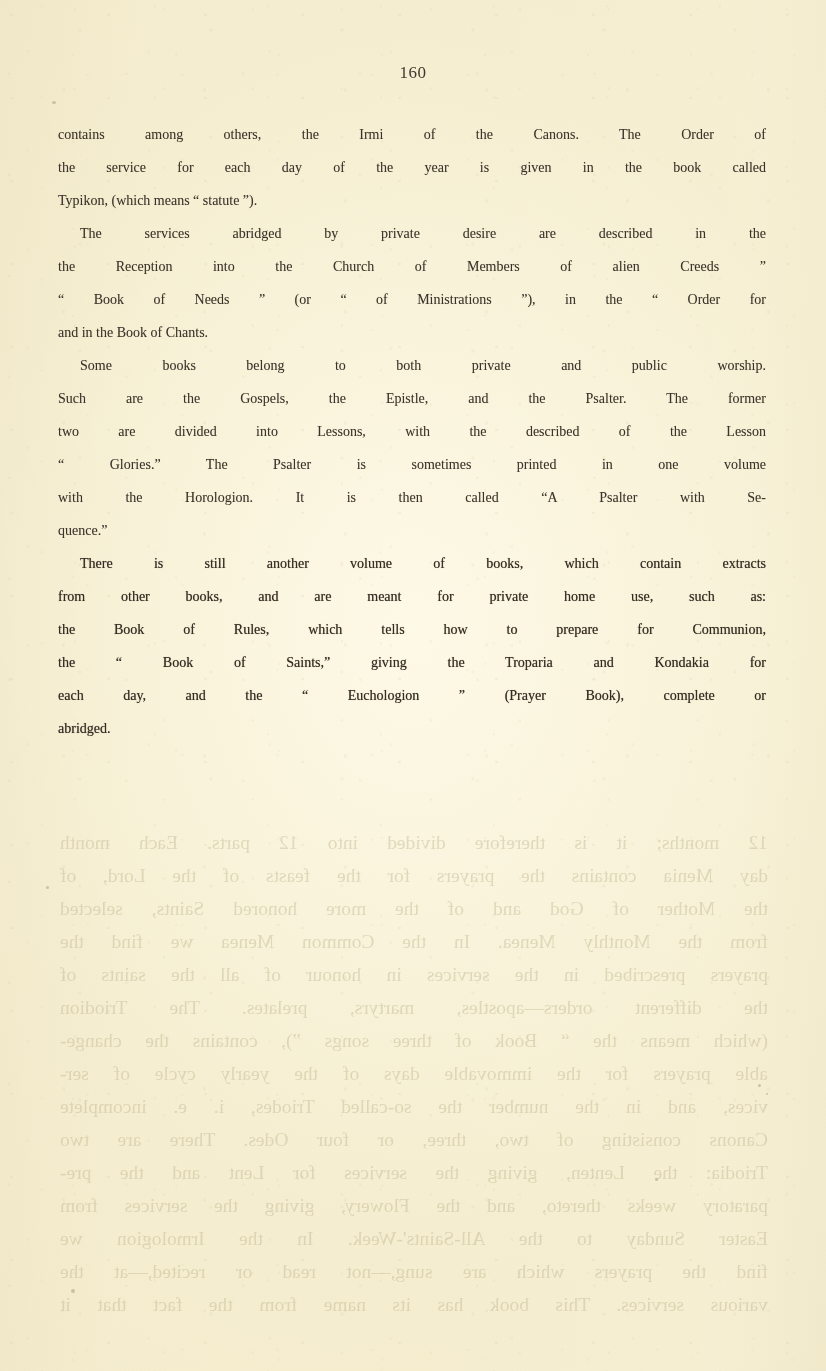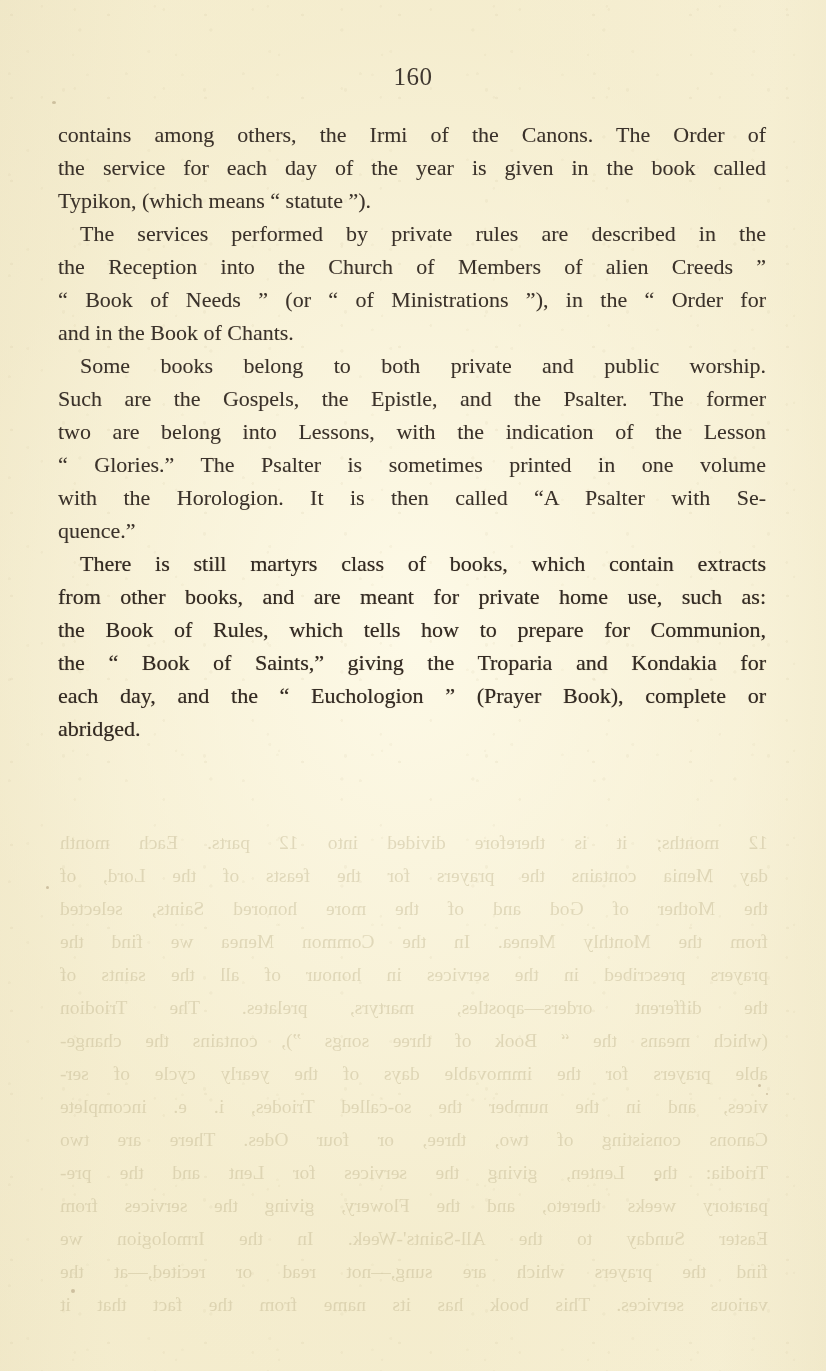--- a/index.html
+++ b/index.html
@@ -89,33 +89,33 @@
     text-align-last: justify;
   }
 
   
   .folio {
     position: absolute;
     top: 63px;
     left: 0;
     width: 826px;
     text-align: center;
-    font-size: 25px;
+    font-size: 17px;
     letter-spacing: 0.5px;
     color: #403830;
     font-variant-numeric: oldstyle-nums;
   }
 
   .textblock {
     position: absolute;
     left: 58px;
     top: 118px;
     width: 708px;
     color: #3a322b;
-    font-size: 22px;
+    font-size: 14px;
     line-height: 33px;
   }
 
   .para {
     margin: 0;
     text-align: justify;
     text-align-last: left;
     text-indent: 22px;
     
     text-shadow: 0 0 0.7px rgba(120,96,70,0.30);
@@ -174,35 +174,35 @@
 
   <div class="folio">160</div>
 
   <div class="textblock" id="textblock">
       <p class="para first">
         <span class="ln">contains among others, the Irmi of the Canons.   The Order of</span>
         <span class="ln">the service for each day of the year is given in the book called</span>
         <span class="ln last">Typikon, (which means “ statute ”).</span>
       </p>
       <p class="para">
-        <span class="ln indent">The services performed by private rules are described in the</span>
+        <span class="ln indent">The services abridged by private desire are described in the</span>
         <span class="ln">the Reception into the Church of Members of alien Creeds ”</span>
         <span class="ln">“ Book of Needs ” (or “ of Ministrations ”), in the “ Order for</span>
         <span class="ln last">and in the Book of Chants.</span>
       </p>
       <p class="para">
         <span class="ln indent">Some books belong to both  private  and  public  worship.</span>
         <span class="ln">Such are the Gospels, the Epistle, and the Psalter.   The former</span>
-        <span class="ln">two are belong into Lessons, with the indication of the Lesson</span>
+        <span class="ln">two are divided into Lessons, with the described of the Lesson</span>
         <span class="ln">“ Glories.”   The Psalter is sometimes printed in one volume</span>
         <span class="ln">with the Horologion.   It is then called “A Psalter with Se-</span>
         <span class="ln last">quence.”</span>
       </p>
       <p class="para heavy">
-        <span class="ln indent">There is still martyrs class of books, which contain extracts</span>
+        <span class="ln indent">There is still another volume of books, which contain extracts</span>
         <span class="ln">from other books, and are meant for private home use, such as:</span>
         <span class="ln">the Book of Rules, which tells how to prepare for Communion,</span>
         <span class="ln">the “ Book of Saints,” giving the Troparia and Kondakia for</span>
         <span class="ln">each day, and the “ Euchologion ” (Prayer Book), complete or</span>
         <span class="ln last">abridged.</span>
       </p>
     </div>
 
 </div>
 

